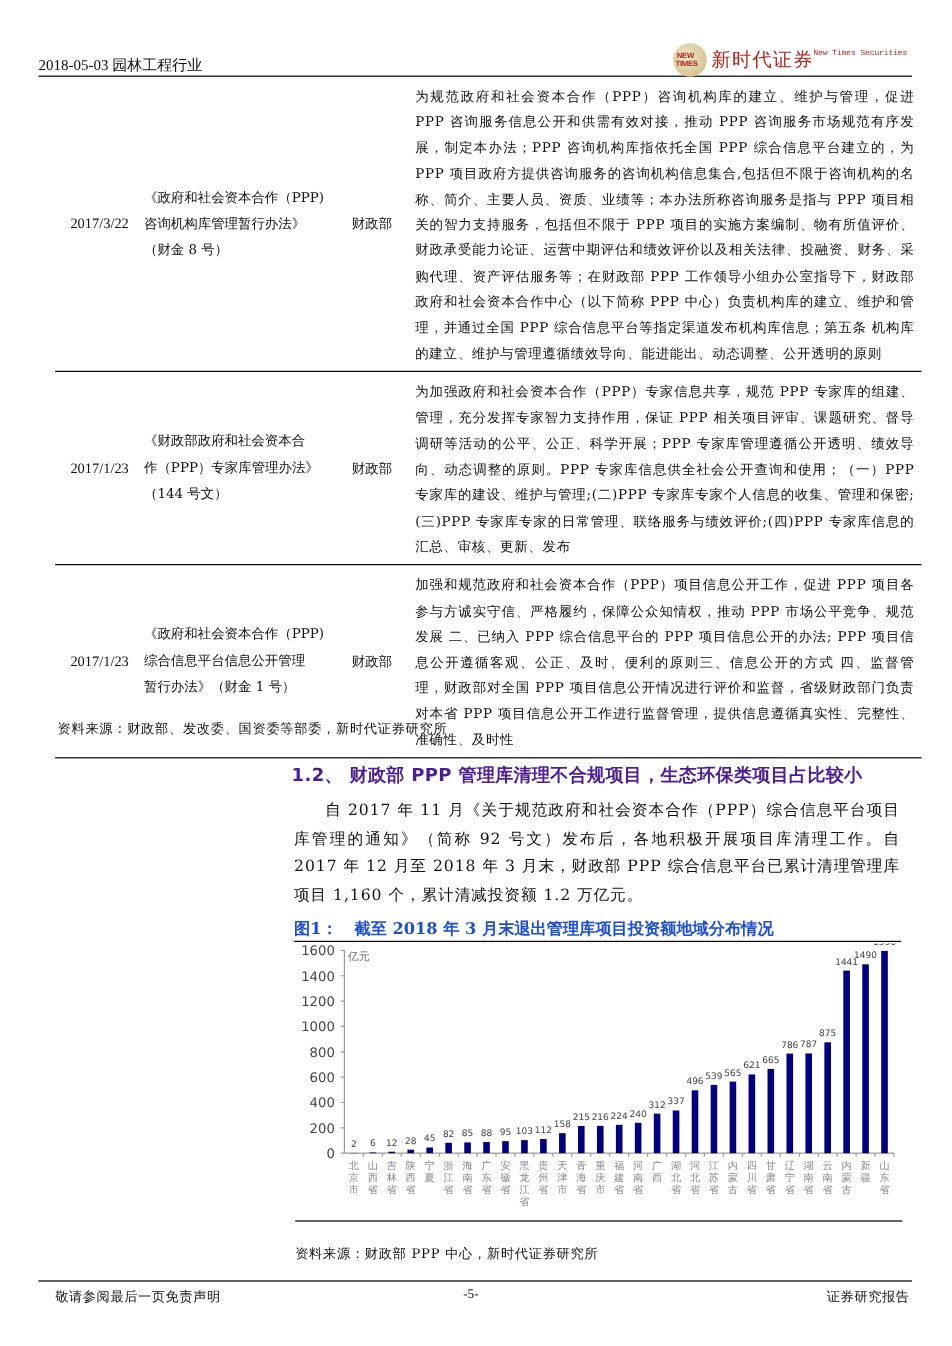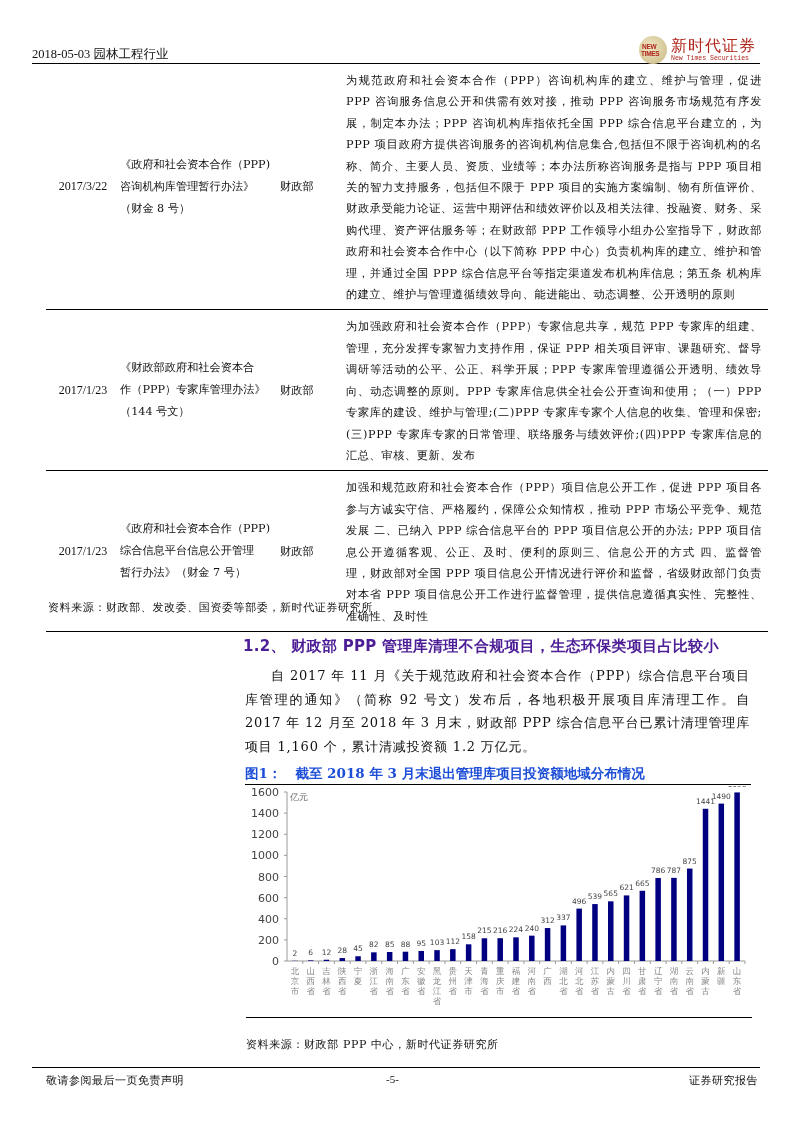--- a/index.html
+++ b/index.html
@@ -4,30 +4,30 @@
 <style>
   * { margin: 0; padding: 0; box-sizing: border-box; }
   html, body { width: 793px; height: 1122px; background: #ffffff; overflow: hidden; }
   body { position: relative; font-family: "DejaVu Serif", "Liberation Serif", serif; color: #111; }
 
   .header { position: absolute; left: 32px; top: 36px; width: 728px; height: 28px; border-bottom: 1.5px solid #000; }
   .header-left { position: absolute; left: 0; top: 10px; font-size: 12.5px; font-family: "Liberation Serif", serif; }
   .logo { position: absolute; right: 4px; top: 0; display: flex; align-items: center; gap: 4px; }
   .logo-mark { width: 28px; height: 28px; border-radius: 50%; background: radial-gradient(circle at 40% 40%, #efe6c4, #c9b883); position: relative; overflow: hidden; }
   .logo-mark span { position: absolute; font-family: "Liberation Sans", sans-serif; font-size: 6.5px; font-weight: bold; color: #b0261c; letter-spacing: -0.3px; line-height: 7px; }
-  .logo-text { display: flex; flex-direction: column; }
+  .logo-text { display: flex; flex-direction: row; }
   .logo-cn { color: #b0261c; font-size: 16px; letter-spacing: 1px; line-height: 18px; font-family: "DejaVu Sans", sans-serif; }
   .logo-en { color: #b0261c; font-size: 6.5px; font-family: "Liberation Mono", monospace; line-height: 8px; }
 
   .doc-table { position: absolute; left: 46px; top: 64px; width: 722px; border-collapse: collapse; font-size: 11.2px; }
   .doc-table td { vertical-align: middle; }
   .doc-table tr { border-bottom: 1.5px solid #000; }
   .c-date { width: 74px; text-align: center; font-family: "Liberation Serif", serif; font-size: 12px; }
   .c-name { width: 160px; line-height: 22px; }
-  .c-dept { width: 60px; }
+  .c-dept { width: 60px; text-align: center; }
   .c-desc { padding: 6px 6px 4px 6px; line-height: 21.4px; text-align: justify; letter-spacing: 0.6px; }
 
   .src-note { position: absolute; left: 48px; top: 600px; font-size: 11px; letter-spacing: 0.6px; }
 
   .section-title { position: absolute; left: 243px; top: 637px; font-size: 15px; font-weight: bold; color: #4c1d95; font-family: "DejaVu Sans", sans-serif; letter-spacing: 0.3px; }
   .paragraph { position: absolute; left: 245px; top: 664px; width: 505px; font-size: 13px; line-height: 23.5px; letter-spacing: 0.8px; text-indent: 2em; text-align: justify; }
 
   .fig-title { position: absolute; left: 245px; top: 765px; width: 506px; height: 20px; border-bottom: 1px solid #000; font-size: 13.5px; font-weight: bold; color: #1d4ed8; }
   .fig-title .lab { margin-right: 14px; }
 
@@ -78,21 +78,21 @@
       <div>（144 号文）</div>
     </td>
     <td class="c-dept">财政部</td>
     <td class="c-desc">为加强政府和社会资本合作（PPP）专家信息共享，规范 PPP 专家库的组建、管理，充分发挥专家智力支持作用，保证 PPP 相关项目评审、课题研究、督导调研等活动的公平、公正、科学开展；PPP 专家库管理遵循公开透明、绩效导向、动态调整的原则。PPP 专家库信息供全社会公开查询和使用；（一）PPP 专家库的建设、维护与管理;(二)PPP 专家库专家个人信息的收集、管理和保密;(三)PPP 专家库专家的日常管理、联络服务与绩效评价;(四)PPP 专家库信息的汇总、审核、更新、发布</td>
   </tr>
   <tr style="height:148px;">
     <td class="c-date">2017/1/23</td>
     <td class="c-name">
       <div>《政府和社会资本合作（PPP)</div>
       <div>综合信息平台信息公开管理</div>
-      <div>暂行办法》（财金 7 号）</div>
+      <div>暂行办法》（财金 1 号）</div>
     </td>
     <td class="c-dept">财政部</td>
     <td class="c-desc">加强和规范政府和社会资本合作（PPP）项目信息公开工作，促进 PPP 项目各参与方诚实守信、严格履约，保障公众知情权，推动 PPP 市场公平竞争、规范发展 二、已纳入 PPP 综合信息平台的 PPP 项目信息公开的办法; PPP 项目信息公开遵循客观、公正、及时、便利的原则三、信息公开的方式 四、监督管理，财政部对全国 PPP 项目信息公开情况进行评价和监督，省级财政部门负责对本省 PPP 项目信息公开工作进行监督管理，提供信息遵循真实性、完整性、准确性、及时性</td>
   </tr>
 </tbody>
   </table>
 
 <div class="src-note">资料来源：财政部、发改委、国资委等部委，新时代证券研究所</div>
 
 <div class="section-title">1.2、 财政部 PPP 管理库清理不合规项目，生态环保类项目占比较小</div>

